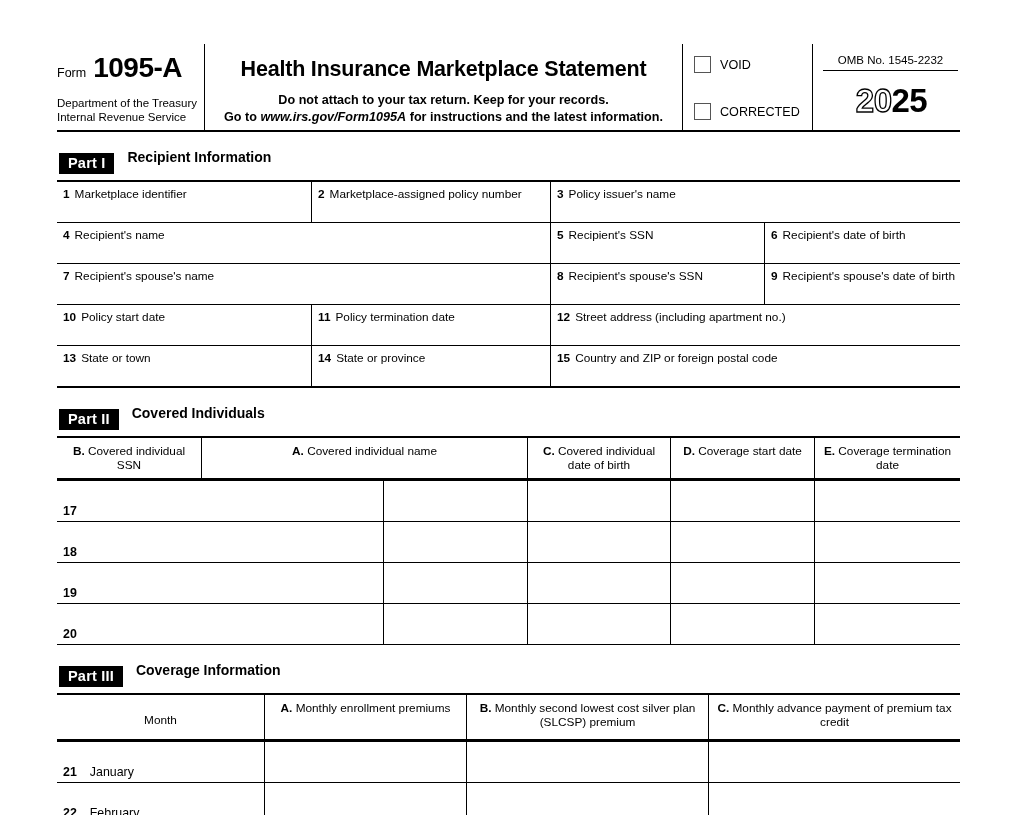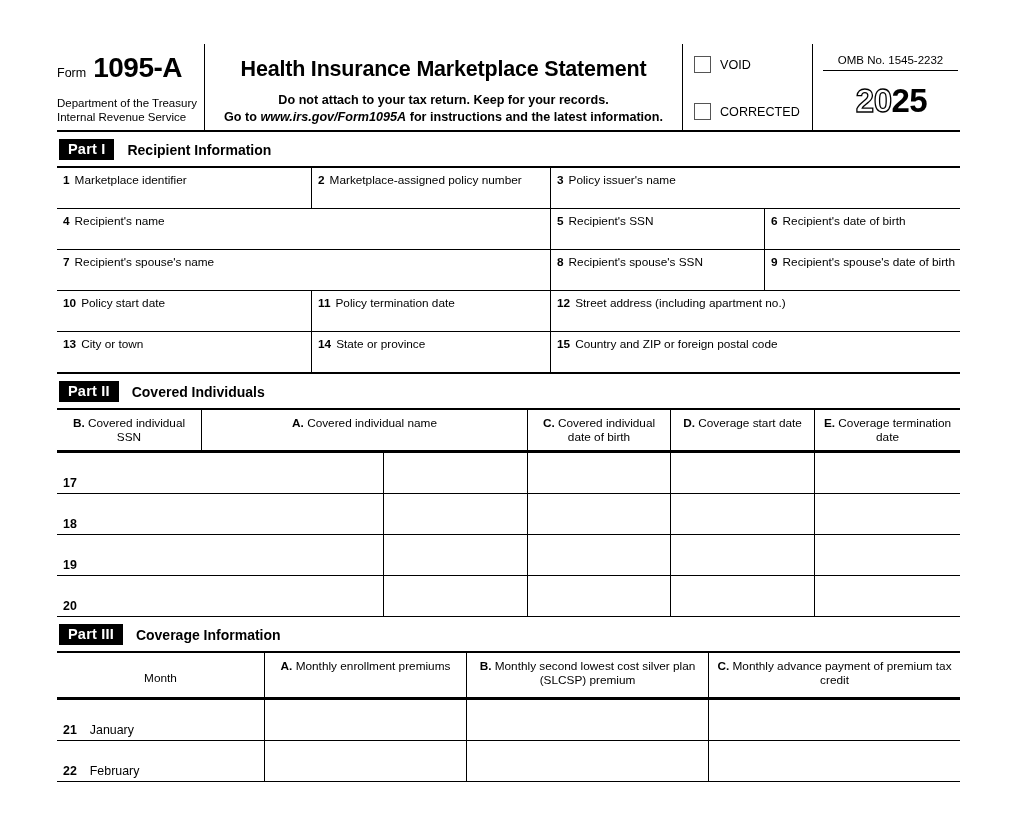--- a/index.html
+++ b/index.html
@@ -140,20 +140,21 @@
     gap: 13px;
     margin: 7px 0 6px 2px;
   }
   .partbadge {
     background: #000;
     color: #fff;
     font-size: 14.5px;
     font-weight: bold;
     padding: 2px 9px 3px 9px;
     letter-spacing: 0.2px;
+    margin-top: 14px;
   }
   .parttitle {
     font-size: 14px;
     font-weight: bold;
   }
 
   
   .p1 { border-top: 2.2px solid #000; }
   .p1row {
     display: flex;
@@ -306,21 +307,21 @@
         <div class="cell" style="width:239px">
           <div class="fl"><b>11</b><span>Policy termination date</span></div>
         </div>
         <div class="cell" style="flex:1">
           <div class="fl"><b>12</b><span>Street address (including apartment no.)</span></div>
         </div>
       </div>
 
       <div class="p1row thick">
         <div class="cell" style="width:254px">
-          <div class="fl"><b>13</b><span>City or town</span></div>
+          <div class="fl"><b>13</b><span>State or town</span></div>
         </div>
         <div class="cell" style="width:239px">
           <div class="fl"><b>14</b><span>State or province</span></div>
         </div>
         <div class="cell" style="flex:1">
           <div class="fl"><b>15</b><span>Country and ZIP or foreign postal code</span></div>
         </div>
       </div>
     </div>
 

